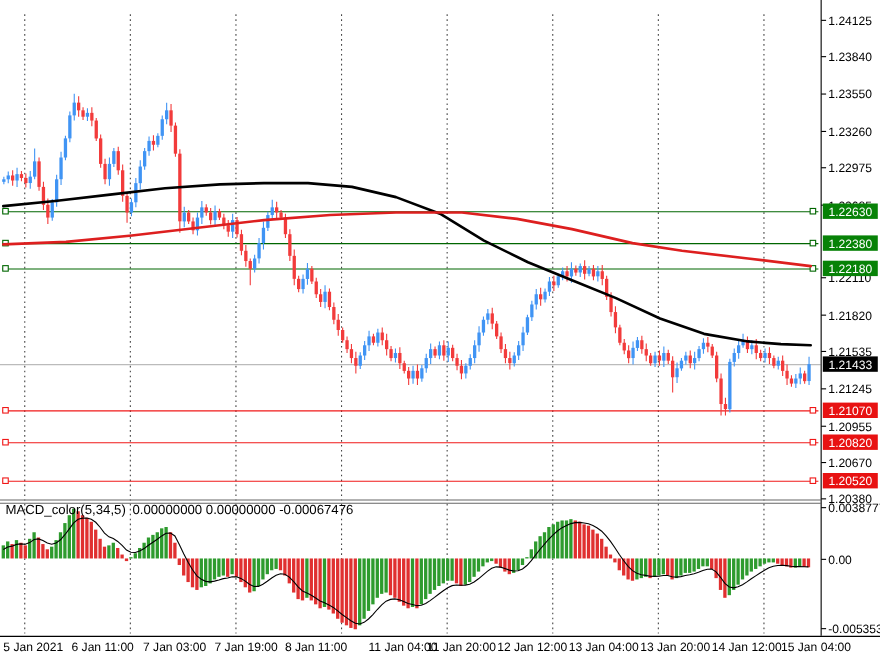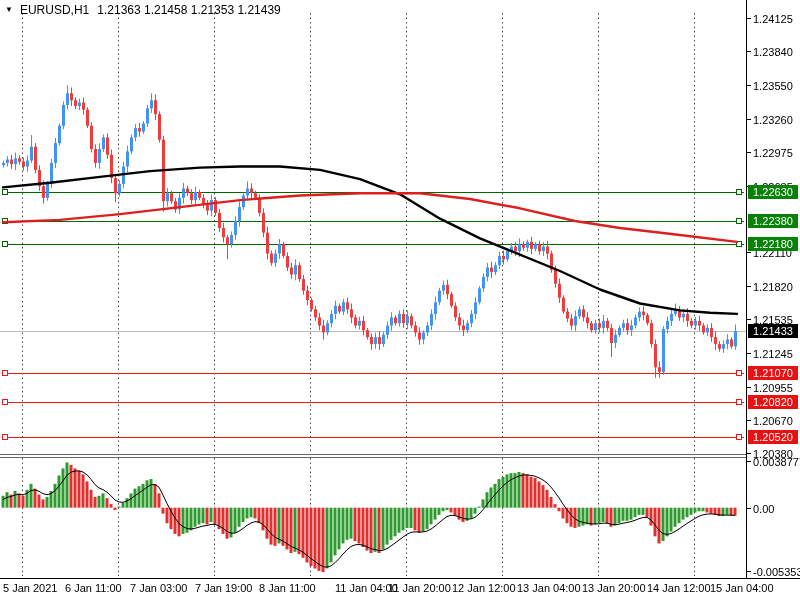--- a/index.html
+++ b/index.html
@@ -703,16 +703,16 @@
         <text x="259" y="592">8 Jan 11:00</text>
         <text x="335" y="592">11 Jan 04:00</text>
         <text x="388" y="592">11 Jan 20:00</text>
         <text x="452" y="592">12 Jan 12:00</text>
         <text x="517" y="592">13 Jan 04:00</text>
         <text x="582" y="592">13 Jan 20:00</text>
         <text x="647" y="592">14 Jan 12:00</text>
         <text x="710" y="592">15 Jan 04:00</text>
       </g>
     </svg>
-  <div class="overlay title">
-    <span class="tri">▼</span><span class="sym">EURUSD,H1</span><span>1.21363 1.21458 1.21353 1.21439</span>
+  <div class="overlay macdlab">
+    <span class="macdname">MACD_color(5,34,5)</span><span>0.00000000 0.00000000 -0.00067476</span>
   </div>
 </div>
 
 </body></html>

